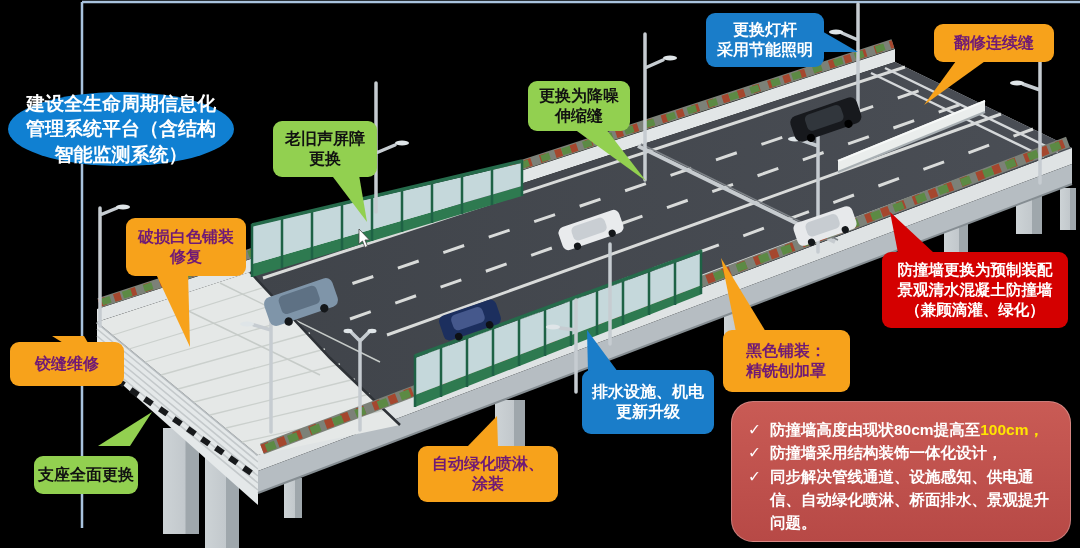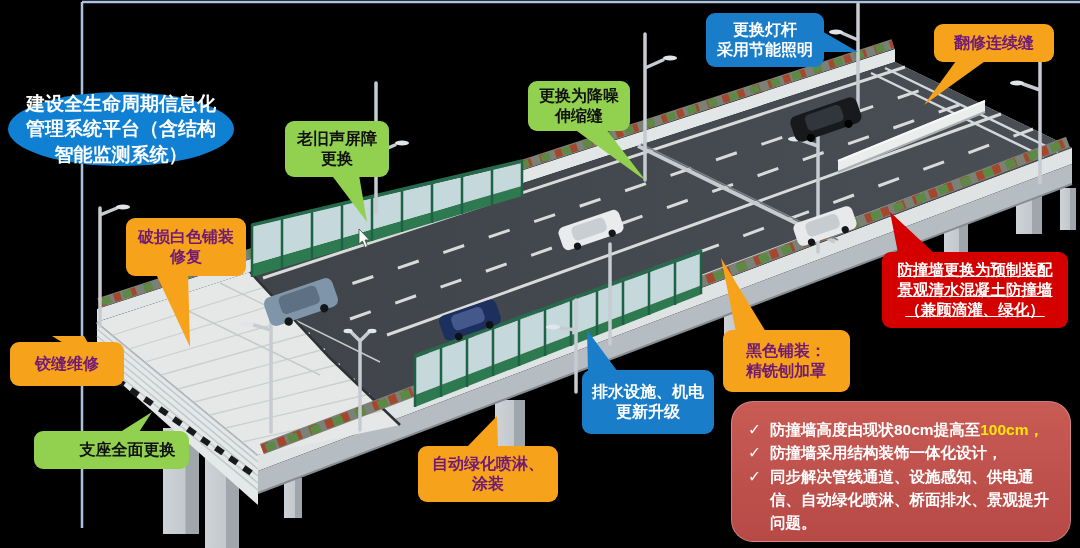--- a/index.html
+++ b/index.html
@@ -5,21 +5,21 @@
   html,body{margin:0;padding:0;background:#000;}
   #stage{position:relative;width:1080px;height:548px;background:var(--background,#000);
          overflow:hidden;font-family:"Liberation Sans","DejaVu Sans",sans-serif;}
   #scene{position:absolute;left:0;top:0;}
   .callout{position:absolute;display:flex;align-items:center;justify-content:center;
            border-radius:9px;font-weight:bold;font-size:16px;line-height:1.28;
            text-align:center;white-space:pre-line;z-index:3;}
   .c-green{background:var(--green);color:#111;}
   .c-orange{background:var(--orange);color:#701a75;}
   .c-blue{background:var(--blue);color:#fff;}
-  .c-red{background:var(--red);color:#fff;text-decoration:underline;}
+  .c-red{background:var(--red);color:#fff;}
   .left-align{justify-content:flex-start;text-align:left;padding-left:23px;}
   #ellipse{position:absolute;left:8px;top:92px;width:226px;height:74px;border-radius:50%;
            background:var(--ellipse_blue);color:#fff;font-weight:bold;font-size:19px;
            line-height:1.32;display:flex;align-items:center;justify-content:center;
            text-align:center;white-space:pre-line;z-index:3;}
   #summary{position:absolute;left:731px;top:401px;width:340px;height:141px;z-index:3;
            background:linear-gradient(180deg,var(--summary_bg_top),var(--summary_bg_bottom));
            border:1px solid rgba(255,255,255,.28);border-radius:22px;box-sizing:border-box;
            padding:16px 14px 10px 16px;color:#fff;font-weight:bold;font-size:15.5px;line-height:1.5;}
   .sum-row{display:flex;align-items:flex-start;}
@@ -207,31 +207,31 @@
     <polygon points="588,372 618,372 587,330" style="fill:var(--blue)"></polygon>
     <polygon points="736,332 766,332 721,258" style="fill:var(--orange)"></polygon>
     <polygon points="898,253 934,253 890,212" style="fill:var(--red)"></polygon>
   </g>
 </svg>
 
 <div id="ellipse">建设全生命周期信息化
 管理系统平台（含结构
 智能监测系统）</div>
 
-<div class="callout c-green" style="left:285px;top:121px;width:104px;height:56px;">老旧声屏障
+<div class="callout c-green" style="left:273px;top:121px;width:104px;height:56px;">老旧声屏障
 更换</div>
 <div class="callout c-green" style="left:528px;top:81px;width:102px;height:50px;">更换为降噪
 伸缩缝</div>
 <div class="callout c-blue" style="left:706px;top:13px;width:118px;height:54px;">更换灯杆
 采用节能照明</div>
 <div class="callout c-orange" style="left:934px;top:24px;width:120px;height:38px;">翻修连续缝</div>
 <div class="callout c-orange" style="left:126px;top:218px;width:120px;height:58px;">破损白色铺装
 修复</div>
 <div class="callout c-orange" style="left:10px;top:294px;width:114px;height:44px;margin-top:48px;">铰缝维修</div>
-<div class="callout c-green" style="left:34px;top:431px;width:123px;height:38px;padding-left:32px;">支座全面更换</div>
+<div class="callout c-green" style="left:34px;top:456px;width:104px;height:38px;">支座全面更换</div>
 <div class="callout c-orange" style="left:418px;top:446px;width:140px;height:56px;">自动绿化喷淋、
 涂装</div>
 <div class="callout c-blue" style="left:582px;top:370px;width:132px;height:64px;">排水设施、机电
 更新升级</div>
 <div class="callout c-orange left-align" style="left:723px;top:330px;width:104px;height:62px;">黑色铺装：
 精铣刨加罩</div>
 <div class="callout c-red" style="left:882px;top:252px;width:186px;height:76px;font-size:15.5px;">防撞墙更换为预制装配
 景观清水混凝土防撞墙
 （兼顾滴灌、绿化）</div>
 

